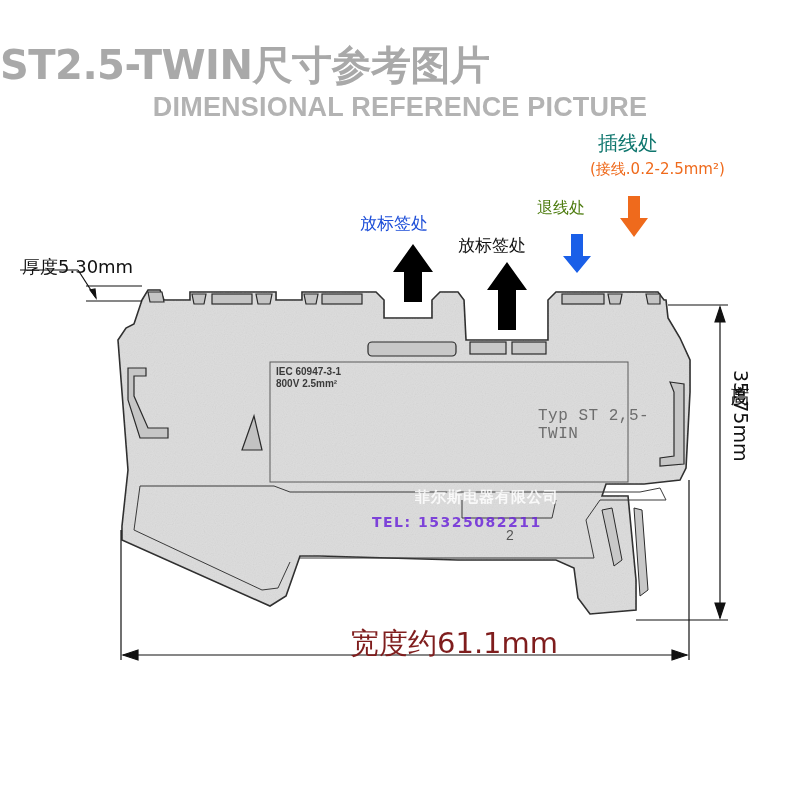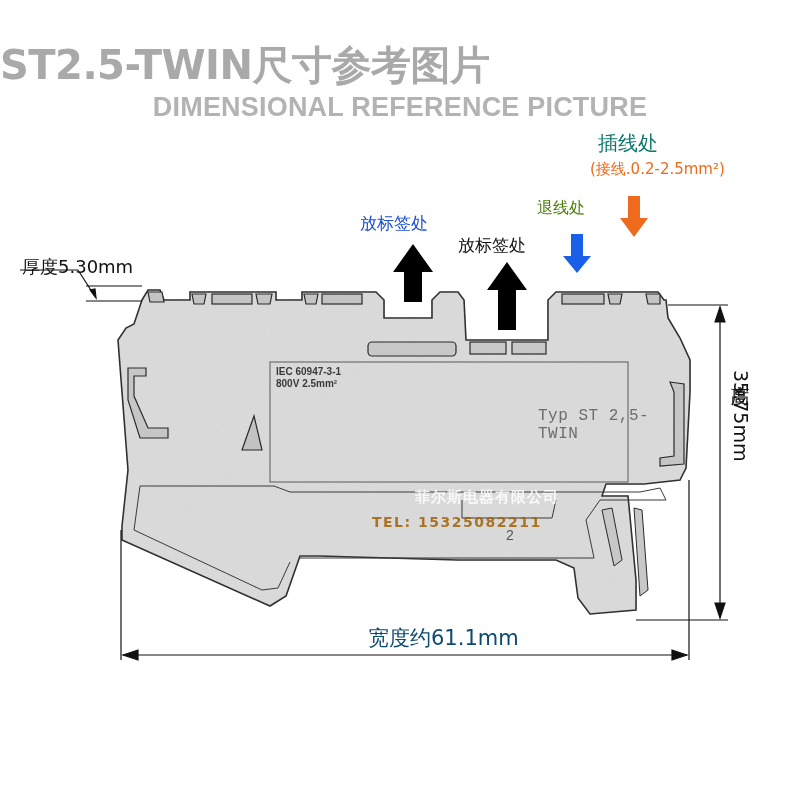--- a/index.html
+++ b/index.html
@@ -6,26 +6,26 @@
   body { width: 800px; height: 800px; position: relative; overflow: hidden; font-family: "Liberation Sans", "DejaVu Sans", sans-serif; }
   .abs { position: absolute; }
   .title-main { left: 0; width: 800px; top: 38px; text-align: left; font-size: 40px; font-weight: bold; color: #a9a9a9; letter-spacing: -0.5px; font-family: "DejaVu Sans", sans-serif; }
   .title-sub { left: 0; width: 800px; top: 92px; text-align: center; font-size: 27px; font-weight: bold; color: #b3b3b3; font-family: "Liberation Sans", sans-serif; letter-spacing: 0.2px; }
   .lbl-insert { left: 598px; top: 130px; font-size: 20px; color: #0f766e; font-family: "DejaVu Sans", sans-serif; }
   .lbl-insert-sub { left: 590px; top: 160px; font-size: 15px; color: #ef6a1c; font-family: "DejaVu Sans", sans-serif; }
   .lbl-release { left: 537px; top: 198px; font-size: 16px; color: #4d7c0f; font-family: "DejaVu Sans", sans-serif; }
   .lbl-marker { left: 360px; top: 212px; font-size: 17px; color: #1d4ed8; font-family: "DejaVu Sans", sans-serif; text-align: right; }
   .lbl-bridge { left: 458px; top: 234px; font-size: 17px; color: #111; font-family: "DejaVu Sans", sans-serif; }
   .lbl-thick { left: 22px; top: 255px; font-size: 18px; color: #111; font-family: "DejaVu Sans", sans-serif; }
-  .lbl-width { left: 350px; top: 624px; font-size: 21px; color: #0c4a6e; font-family: "DejaVu Sans", sans-serif; margin-left: 18px; }
+  .lbl-width { left: 350px; top: 624px; font-size: 29px; color: #7f1d1d; font-family: "DejaVu Sans", sans-serif; }
   .lbl-height { left: 728px; top: 370px; font-size: 19px; color: #111; writing-mode: vertical-rl; font-family: "DejaVu Sans", sans-serif; }
   .mark-text1 { left: 276px; top: 366px; font-size: 10px; color: #3a3a3a; font-weight: bold; line-height: 12px; font-family: "Liberation Sans", sans-serif; }
   .typ-text { left: 502px; top: 407px; font-size: 16px; color: #6d6d6d; line-height: 18px; font-family: Liberation Mono, monospace; letter-spacing: 0.5px; margin-left: 36px; }
   .wm1 { left: 415px; top: 488px; font-size: 15px; color: #ffffff; opacity: 0.85; font-weight: bold; letter-spacing: 1px; font-family: "DejaVu Sans", sans-serif; text-align: center; }
-  .wm2 { left: 372px; top: 514px; font-size: 14px; color: #a16207; opacity: 0.85; font-weight: bold; letter-spacing: 1.5px; font-family: "DejaVu Sans", sans-serif; }
+  .wm2 { left: 372px; top: 514px; font-size: 14px; color: #6d28d9; opacity: 0.85; font-weight: bold; letter-spacing: 1.5px; font-family: "DejaVu Sans", sans-serif; }
   .pos-num { left: 506px; top: 527px; font-size: 14px; color: #555; font-family: "Liberation Sans", sans-serif; }
   svg.drawing { position: absolute; left: 0; top: 0; }
 </style>
 </head>
 <body>
 
 <svg class="drawing" width="800" height="800" viewBox="0 0 800 800">
   <defs>
     <filter id="grain" x="0" y="0" width="100%" height="100%">
       <feTurbulence type="fractalNoise" baseFrequency="0.9" numOctaves="1" result="n"></feTurbulence>

